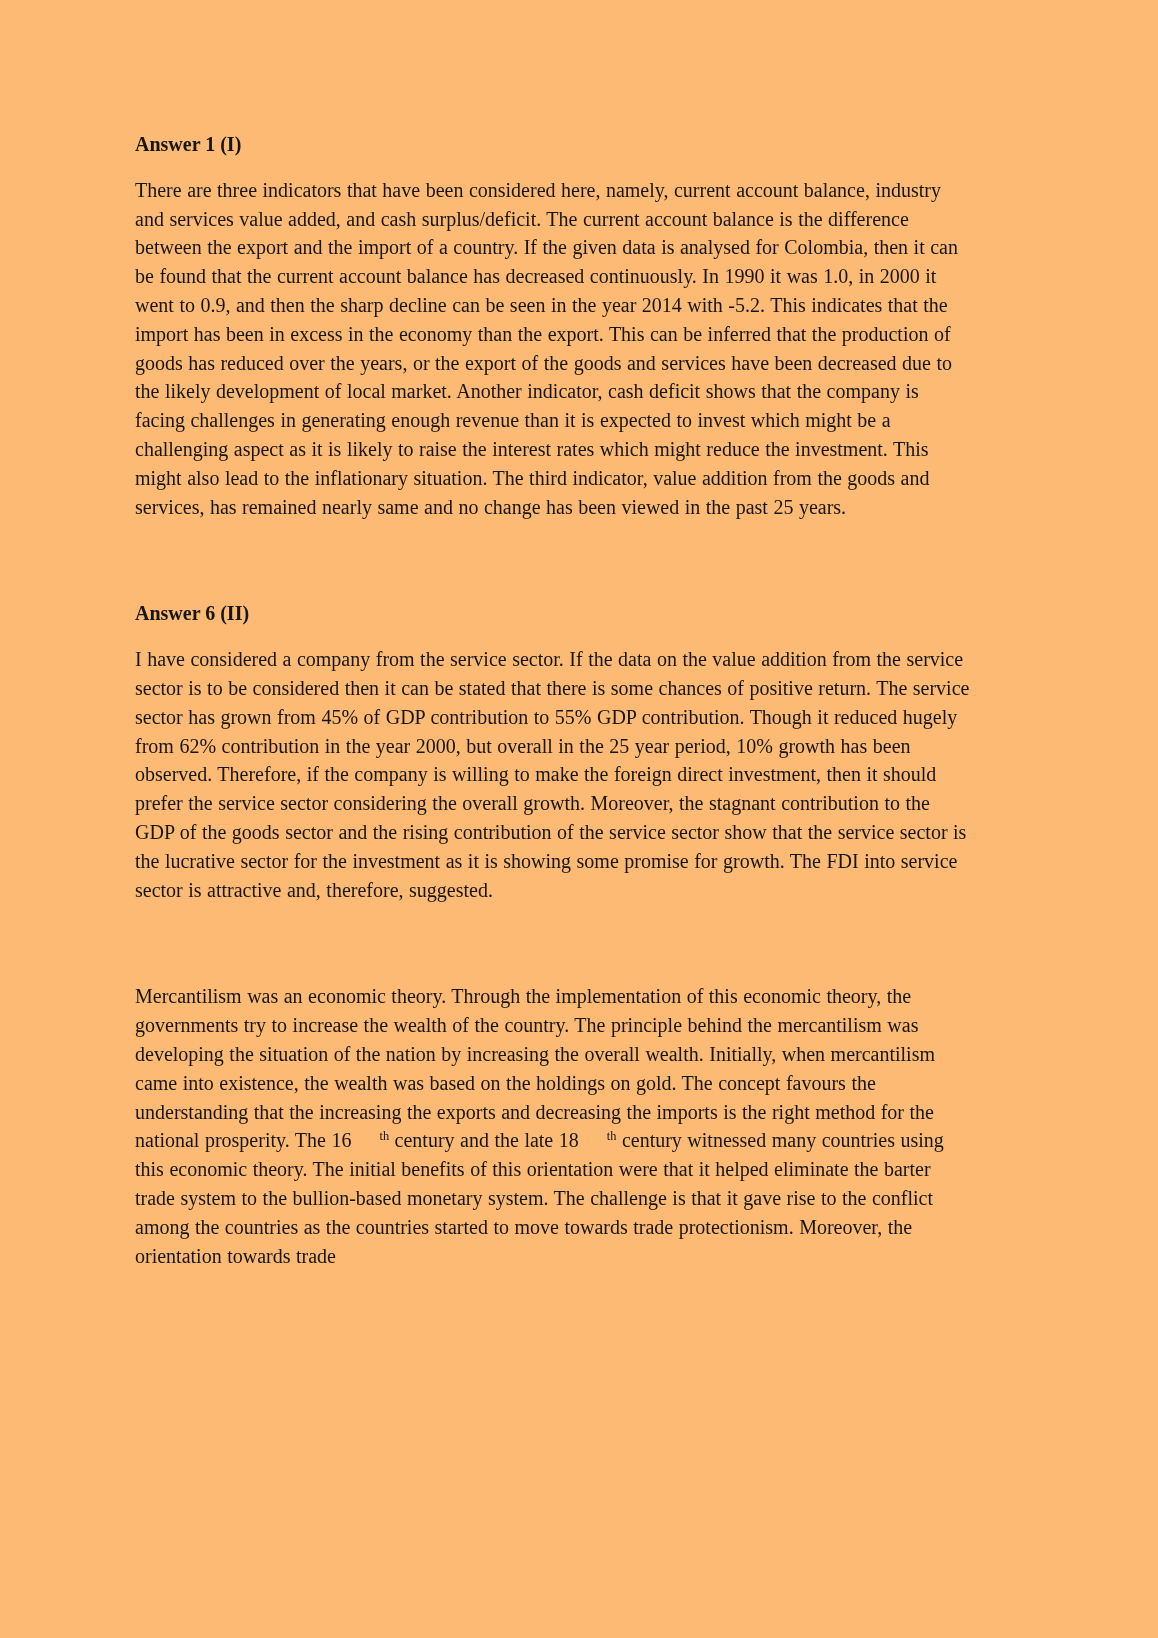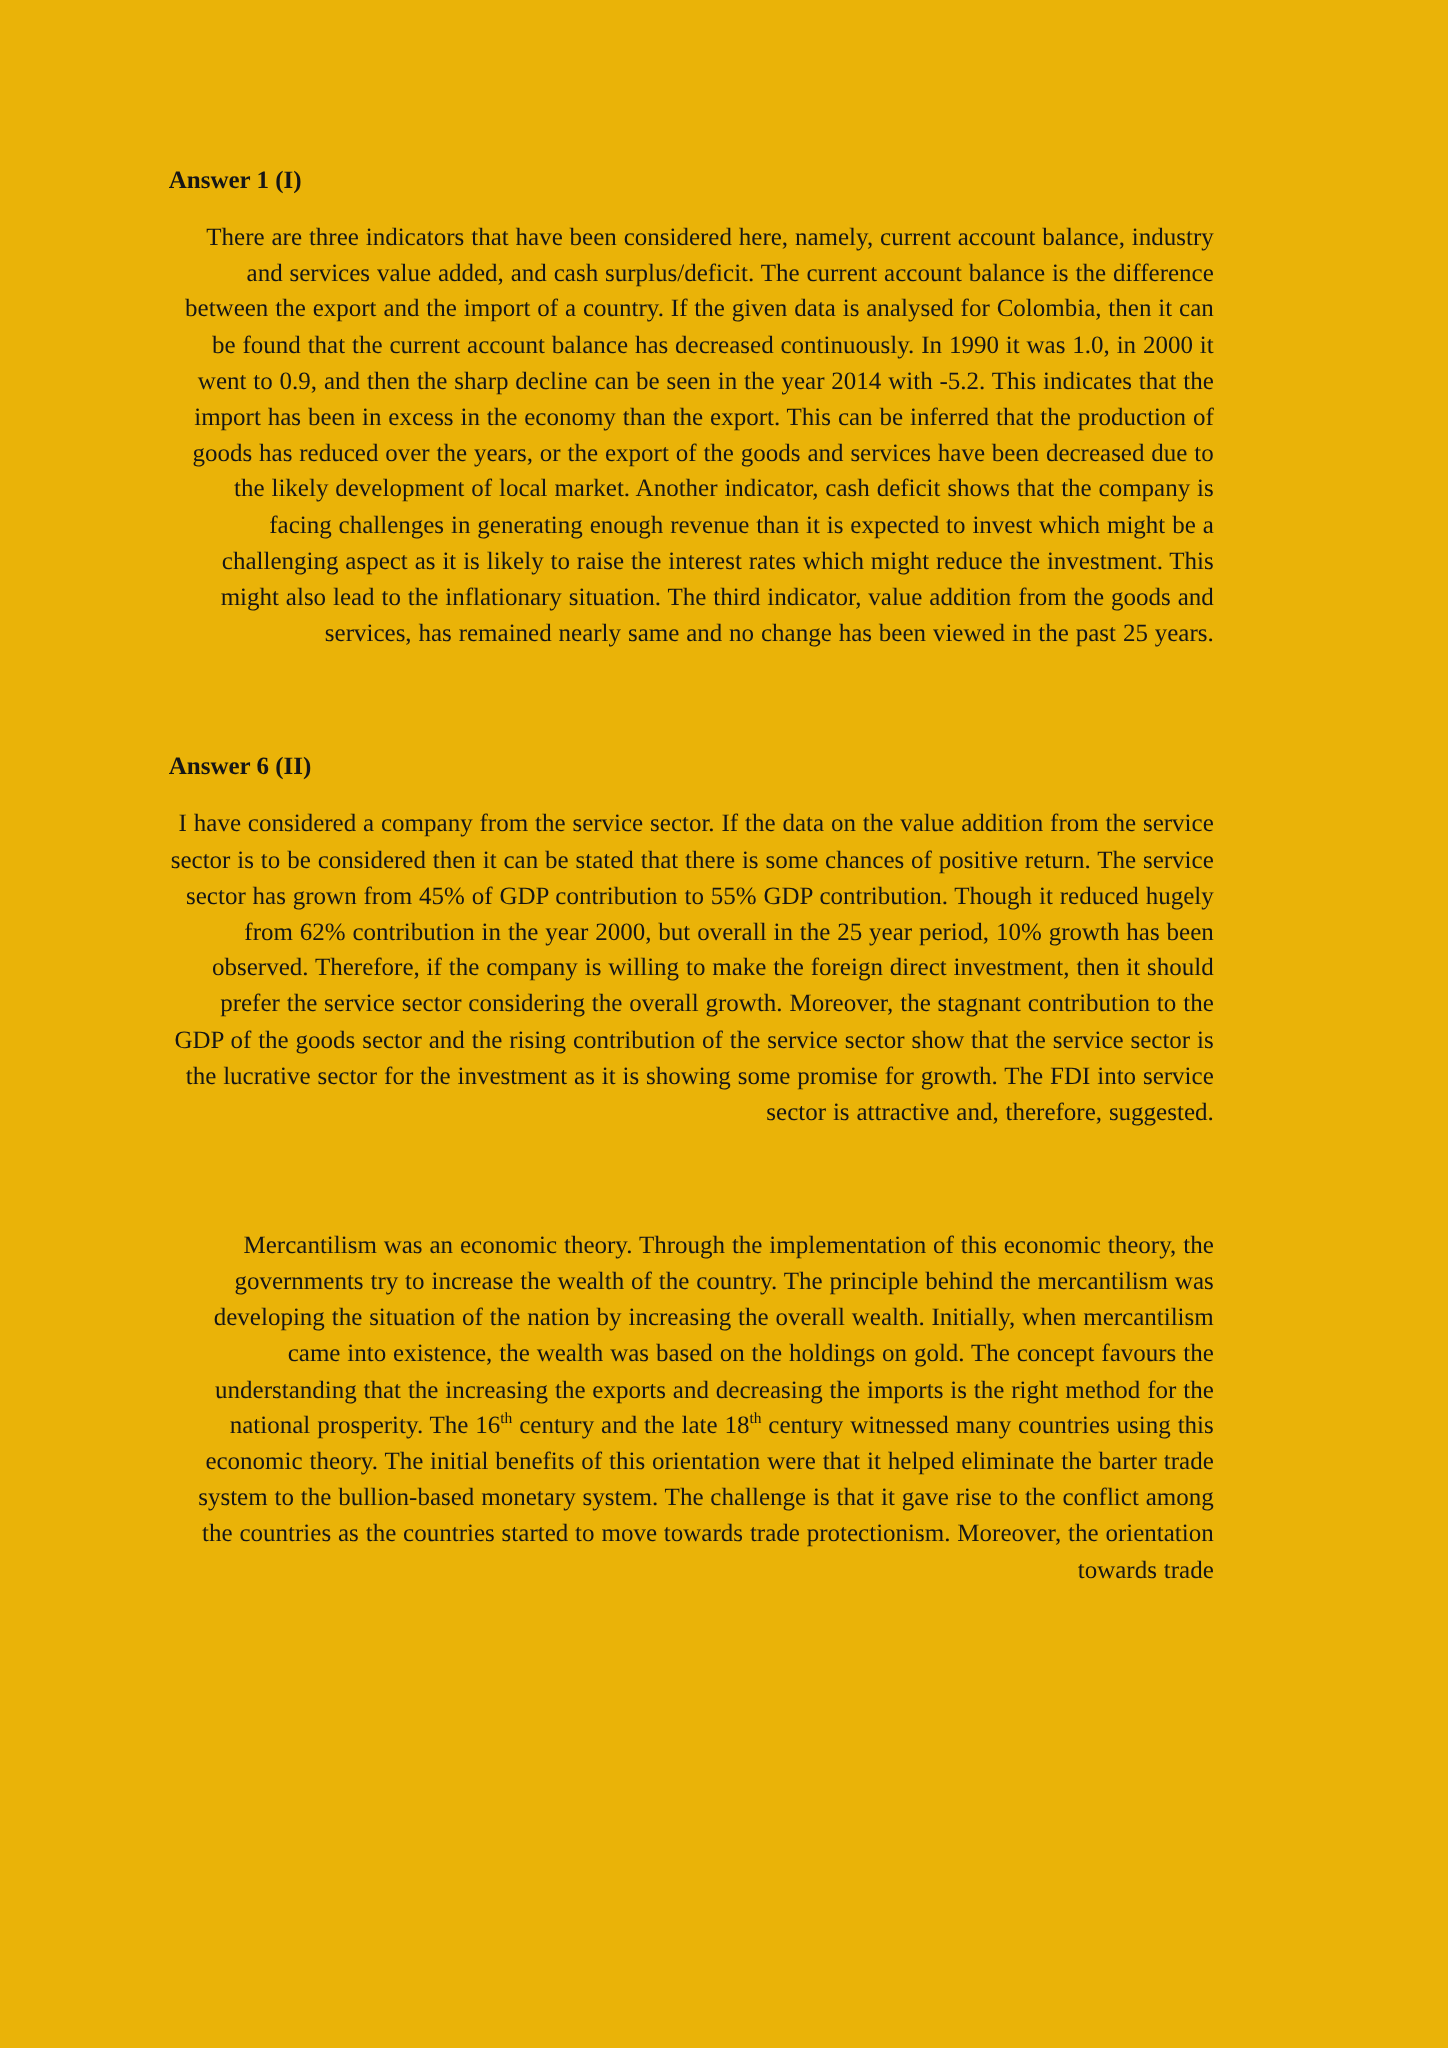--- a/index.html
+++ b/index.html
@@ -5,46 +5,47 @@
   html, body {
     margin: 0;
     padding: 0;
     background: #ffffff;
   }
   .page {
     position: relative;
     width: 1158px;
     height: 1638px;
     box-sizing: border-box;
-    background: #eab308;
+    background: #fdba74;
     color: #161616;
     font-family: "Liberation Serif", "DejaVu Serif", serif;
     font-size: 20px;
     line-height: 28.8px;
     padding: 130px 187px 0 135px;
     overflow: hidden;
   }
   .doc-section + .doc-section {
     margin-top: 78px;
   }
   .heading {
     font-size: 20px;
     font-weight: bold;
     line-height: 28.8px;
     margin: 0 0 17px 0;
   }
   .para {
     margin: 0;
-    text-align: right;
+    text-align: left;
     word-spacing: 0.5px;
   }
   sup.superscript {
     font-size: 0.62em;
     line-height: 0;
     vertical-align: super;
+    margin-left: 28px;
   }
 </style>
 </head>
 <body>
 
 <div class="page">
 
   <section class="doc-section">
     <h2 class="heading">Answer 1 (I)</h2>
     <p class="para">There are three indicators that have been considered here, namely, current account balance, industry and services value added, and cash surplus/deficit. The current account balance is the difference between the export and the import of a country. If the given data is analysed for Colombia, then it can be found that the current account balance has decreased continuously. In 1990 it was 1.0, in 2000 it went to 0.9, and then the sharp decline can be seen in the year 2014 with -5.2. This indicates that the import has been in excess in the economy than the export. This can be inferred that the production of goods has reduced over the years, or the export of the goods and services have been decreased due to the likely development of local market. Another indicator, cash deficit shows that the company is facing challenges in generating enough revenue than it is expected to invest which might be a challenging aspect as it is likely to raise the interest rates which might reduce the investment. This might also lead to the inflationary situation. The third indicator, value addition from the goods and services, has remained nearly same and no change has been viewed in the past 25 years.</p>

